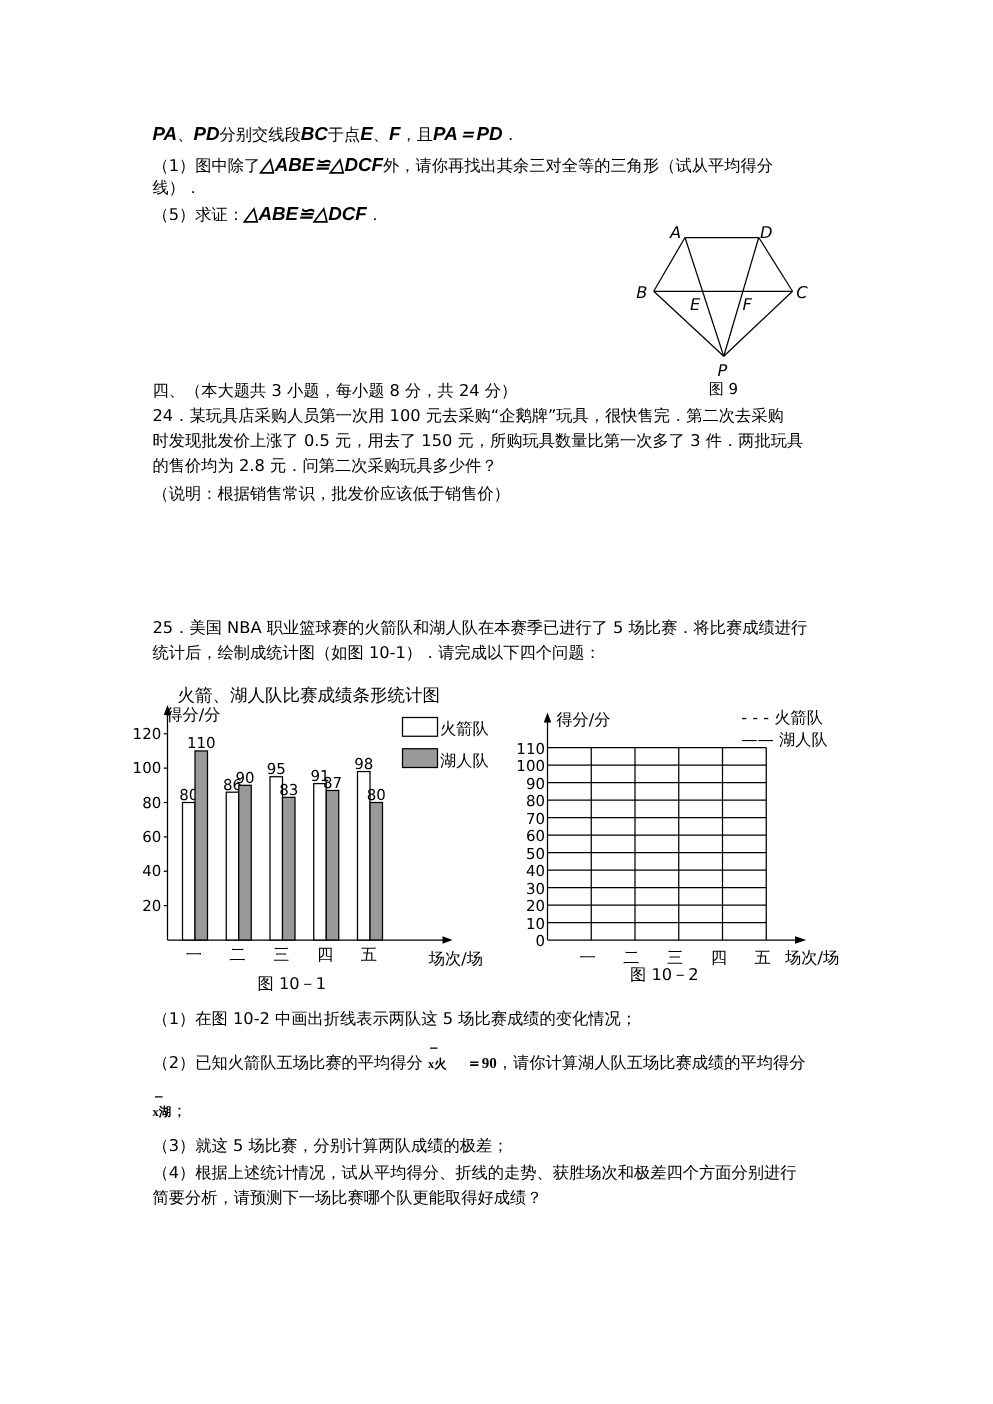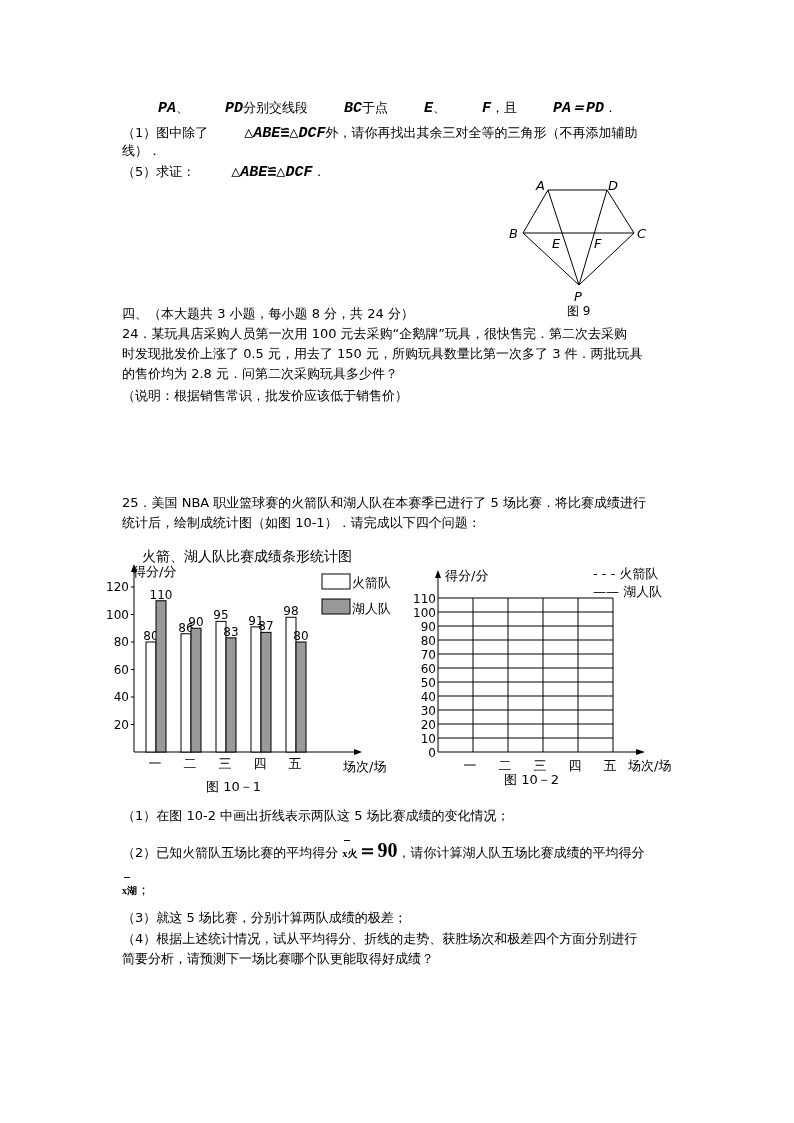--- a/index.html
+++ b/index.html
@@ -1,31 +1,31 @@
 <!DOCTYPE html>
 <html><head>
 <meta charset="utf-8">
 <style>
   html, body { margin:0; padding:0; background:#fff; }
   body { width:794px; height:1123px; position:relative; font-family:"DejaVu Sans", sans-serif; color:#000; overflow:hidden; }
   .line { position:absolute; left:122px; font-size:13px; line-height:16px; white-space:nowrap; }
-  .math { font-family:Liberation Mono, monospace; font-style:italic; font-weight:bold; font-size:15px;margin-left:36px; }
-  .mathr { font-family:"Liberation Serif", serif; font-weight:bold; font-size:20px; }
+  .math { font-family:Liberation Sans, sans-serif; font-style:italic; font-weight:bold; font-size:15px; }
+  .mathr { font-family:"Liberation Serif", serif; font-weight:bold; font-size:12px;margin-left:16px; }
   svg text { font-family:"DejaVu Sans", sans-serif; }
   .xbar { position:relative; display:inline-block; font-family:"Liberation Serif", serif; font-weight:bold; font-size:10px;text-align:center; }
   .xbar::before { content:""; position:absolute; left:2px; top:-6px; width:6px; border-top:1px solid #000; }
 </style>
 </head>
 <body>
 
 <div class="line" style="top:100px;">
   <span class="math">PA</span><span>、</span><span class="math">PD</span><span>分别交线段</span><span class="math">BC</span><span>于点</span><span class="math">E</span><span>、</span><span class="math">F</span><span>，且</span><span class="math">PA＝PD</span><span>．</span>
 </div>
 <div class="line" style="top:125px;">
-  <span>（1）图中除了</span><span class="math">△ABE≌△DCF</span><span>外，请你再找出其余三对全等的三角形（不再添加辅助</span>
+  <span>（1）图中除了</span><span class="math">△ABE≌△DCF</span><span>外，请你再找出其余三对全等的三角形（试从平均得分</span>
 </div>
 <div class="line" style="top:143px;">线）．</div>
 <div class="line" style="top:164px;">
   <span>（5）求证：</span><span class="math">△ABE≌△DCF</span><span>．</span>
 </div>
 
 <svg style="position:absolute;left:490px;top:170px;" width="170" height="150">
   <g stroke="#000" stroke-width="1" fill="none">
     <line x1="58" y1="20" x2="117" y2="20"></line>
     <line x1="33" y1="63" x2="144" y2="63"></line>

